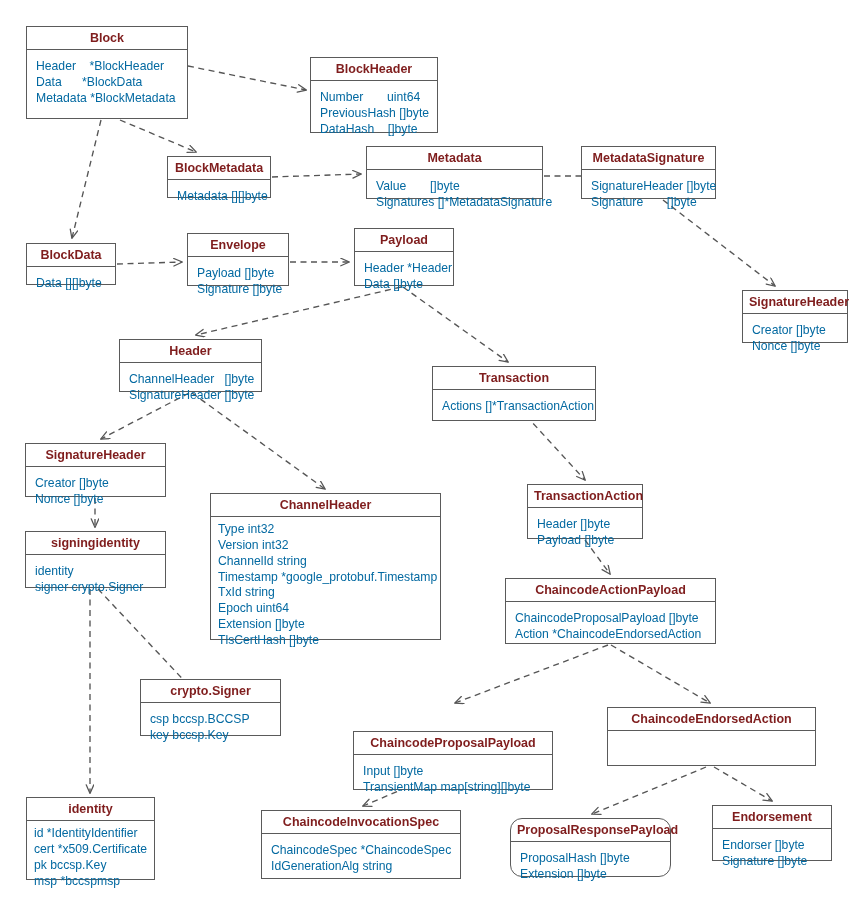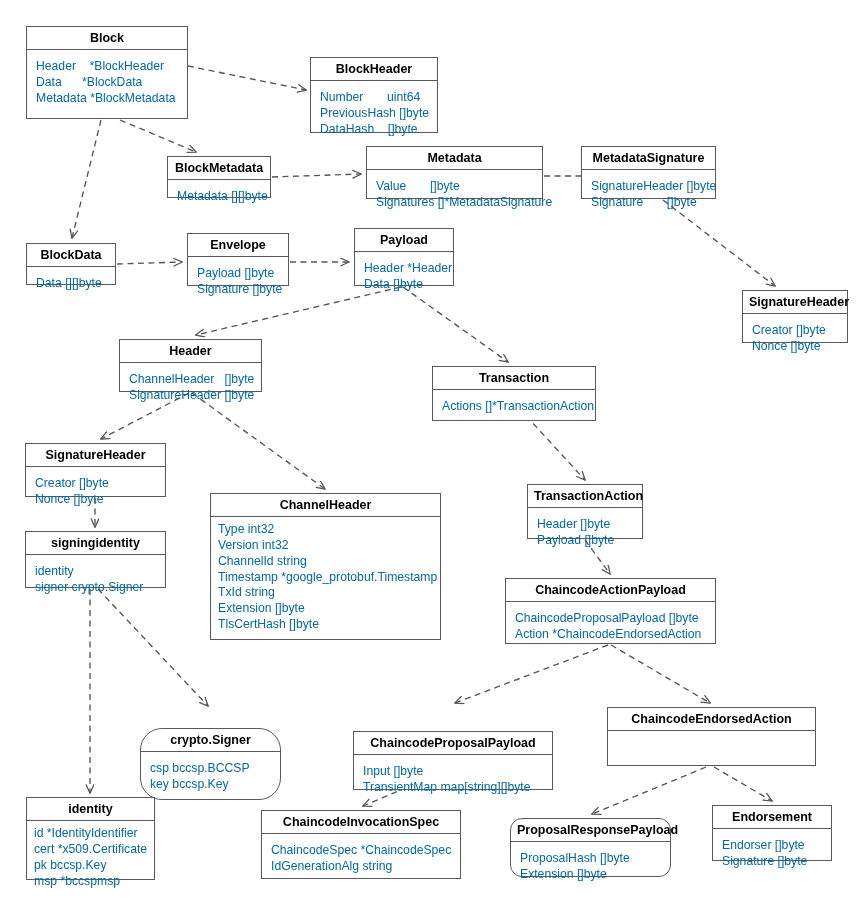--- a/index.html
+++ b/index.html
@@ -35,21 +35,21 @@
     z-index: 2;
   }
   .uml-title {
     text-align: center;
     font-weight: bold;
     font-size: 12.5px;
     line-height: 1.15;
     padding: 4px 6px 4px 6px;
     border-bottom: 1.4px solid #5a5a5a;
     white-space: nowrap;
-    color: #000000;
+    color: #7f1d1d;
   }
   .uml-body {
     padding: 5px 7px 6px 7px;
   }
   .uml-field {
     font-size: 12.2px;
     line-height: 1.29;
     white-space: pre;
     color: #0369a1;
   }
@@ -176,20 +176,21 @@
         </div>
       </div>
       <div class="uml-class" style="left: 210px; top: 493px; width: 231px; height: 147px;">
         <div class="uml-title">ChannelHeader</div>
         <div class="uml-body">
           <div class="uml-field">Type int32</div>
           <div class="uml-field">Version int32</div>
           <div class="uml-field">ChannelId string</div>
           <div class="uml-field">Timestamp *google_protobuf.Timestamp</div>
           <div class="uml-field">TxId string</div>
+          <div class="uml-field">Epoch uint64</div>
           <div class="uml-field">Extension []byte</div>
           <div class="uml-field">TlsCertHash []byte</div>
         </div>
       </div>
       <div class="uml-class" style="left: 527px; top: 484px; width: 116px; height: 55px;">
         <div class="uml-title">TransactionAction</div>
         <div class="uml-body pad-lg">
           <div class="uml-field">Header []byte</div>
           <div class="uml-field">Payload []byte</div>
         </div>
@@ -201,21 +202,21 @@
           <div class="uml-field">signer crypto.Signer</div>
         </div>
       </div>
       <div class="uml-class" style="left: 505px; top: 578px; width: 211px; height: 66px;">
         <div class="uml-title">ChaincodeActionPayload</div>
         <div class="uml-body pad-lg">
           <div class="uml-field">ChaincodeProposalPayload []byte</div>
           <div class="uml-field">Action *ChaincodeEndorsedAction</div>
         </div>
       </div>
-      <div class="uml-class" style="left: 140px; top: 728px; width: 141px; height: 72px; border-radius: 22px;">
+      <div class="uml-class" style="left: 140px; top: 679px; width: 141px; height: 57px;">
         <div class="uml-title">crypto.Signer</div>
         <div class="uml-body pad-lg">
           <div class="uml-field">csp bccsp.BCCSP</div>
           <div class="uml-field">key bccsp.Key</div>
         </div>
       </div>
       <div class="uml-class" style="left: 353px; top: 731px; width: 200px; height: 59px;">
         <div class="uml-title">ChaincodeProposalPayload</div>
         <div class="uml-body pad-lg">
           <div class="uml-field">Input []byte</div>

